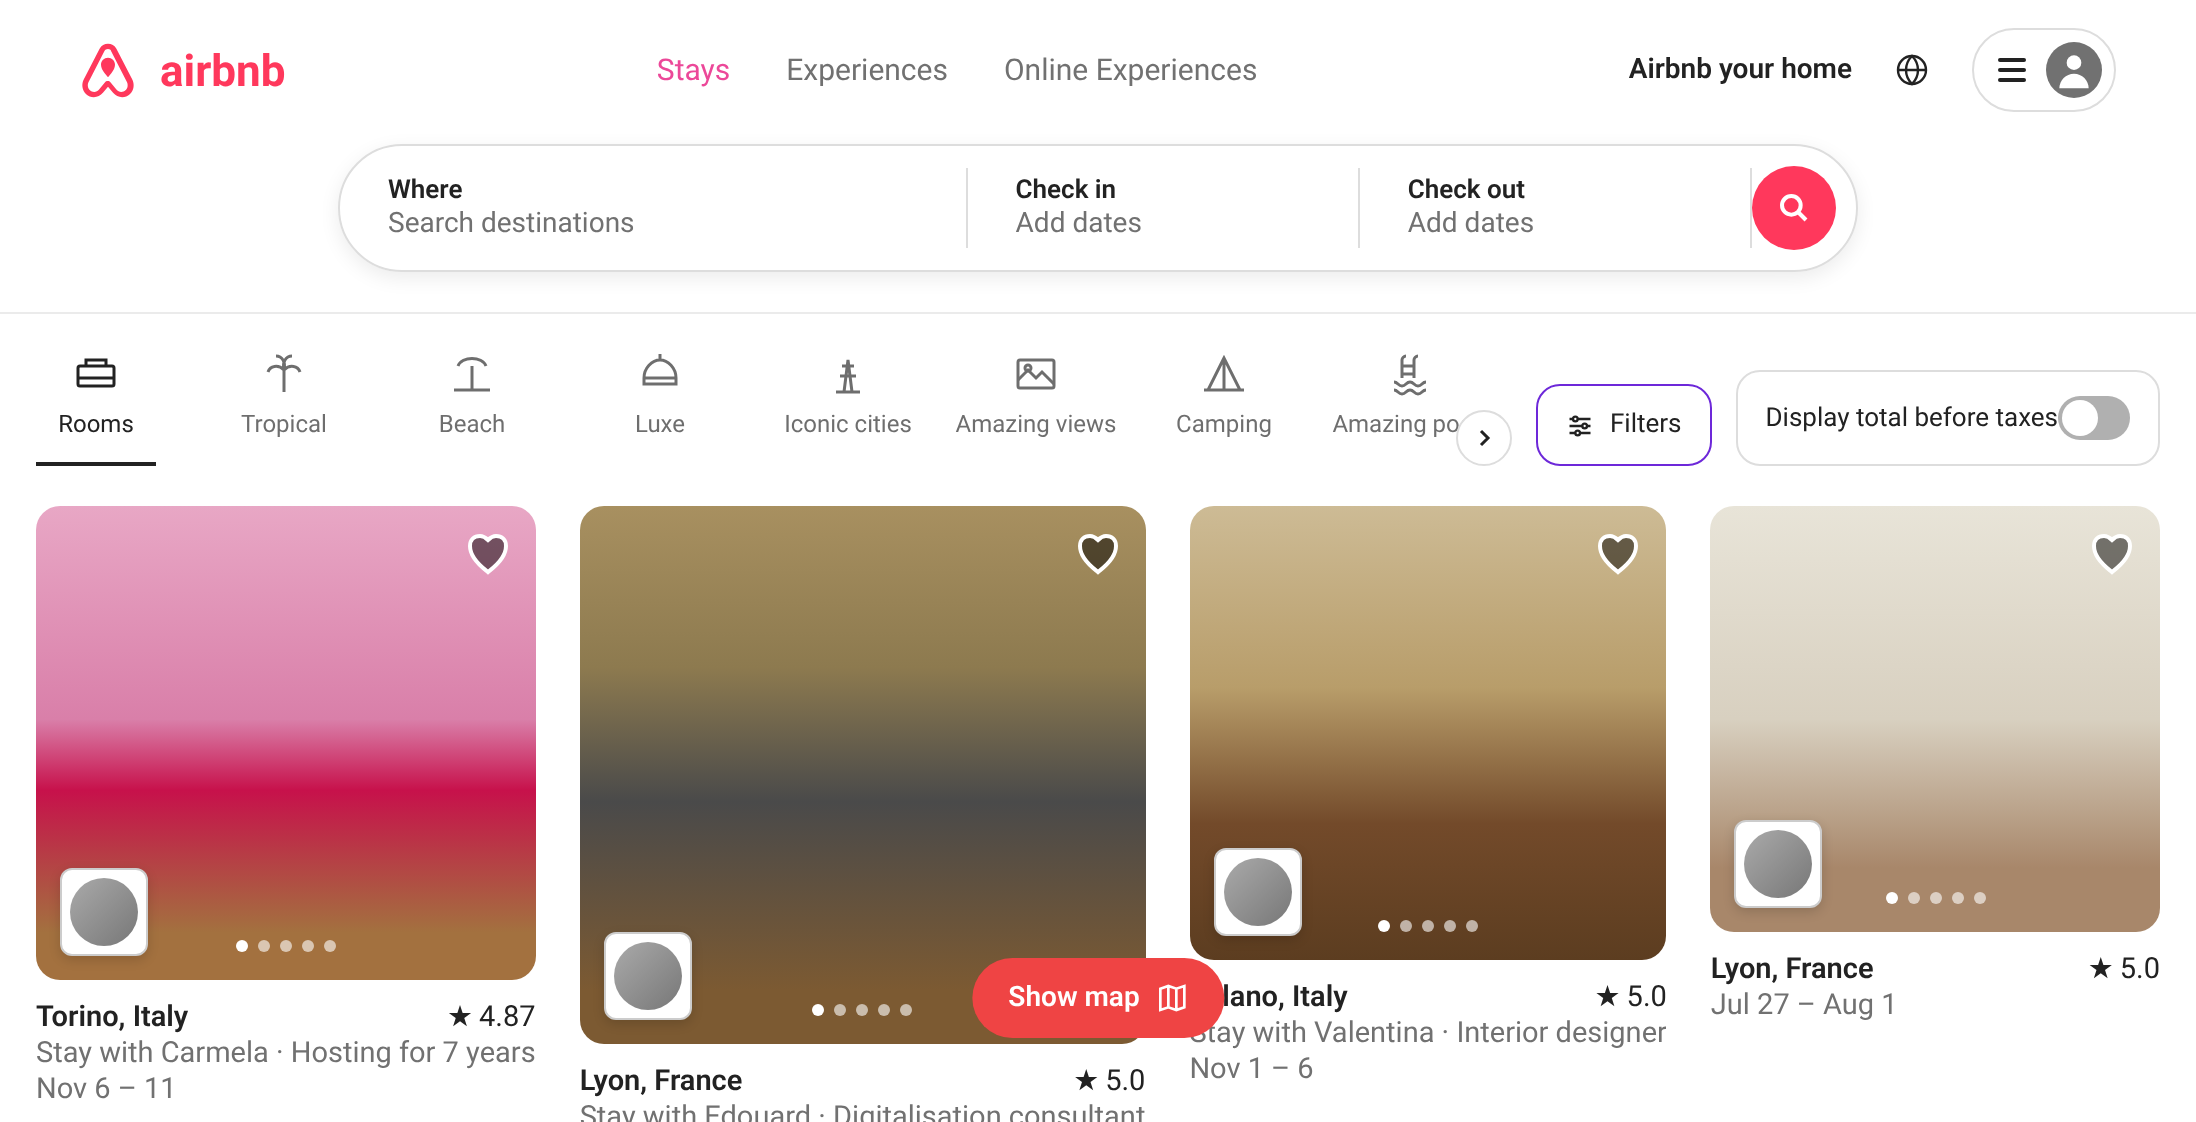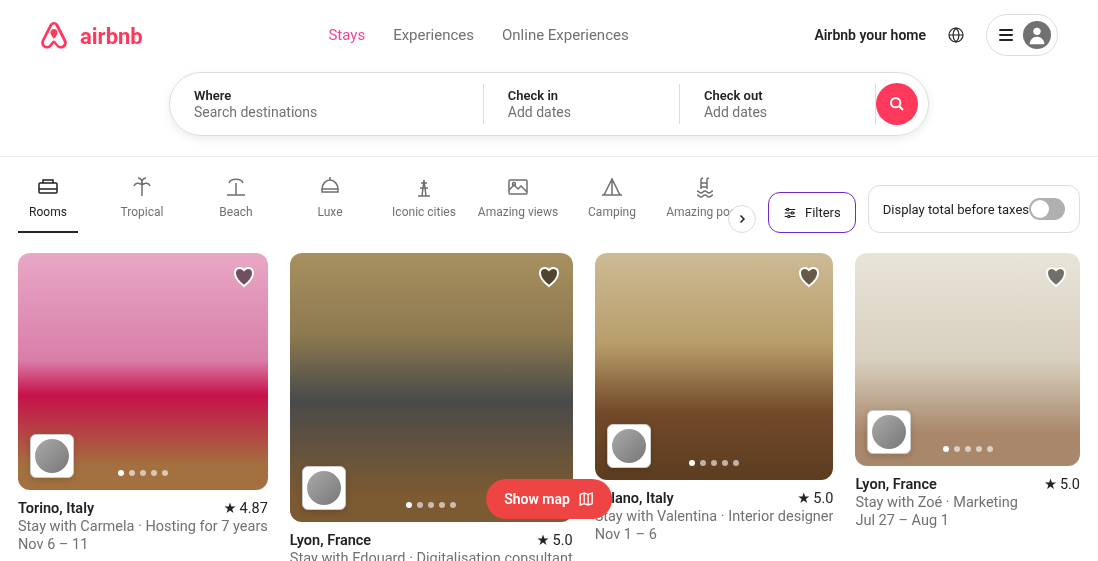--- a/index.html
+++ b/index.html
@@ -291,21 +291,20 @@
           <span></span>
           <span></span>
           <span></span>
           <span></span>
         </div>
       </div>
       <div class="card-row">
         <div class="card-title">Lyon, France</div>
         <div class="card-rating">★ <span>5.0</span></div>
       </div>
-      <div class="card-sub">Stay with Zoé · Marketing</div>
       <div class="card-dates">Jul 27 – Aug 1</div>
     </div>
   </div>
 
 <div class="map-btn">
   <span>Show map</span>
   <svg width="16" height="16" viewBox="0 0 24 24" fill="none" stroke="#fff" stroke-width="2">
       <path d="M3 5l6-2 6 2 6-2v16l-6 2-6-2-6 2V5zM9 3v16M15 5v16"></path>
     </svg>
 </div>

